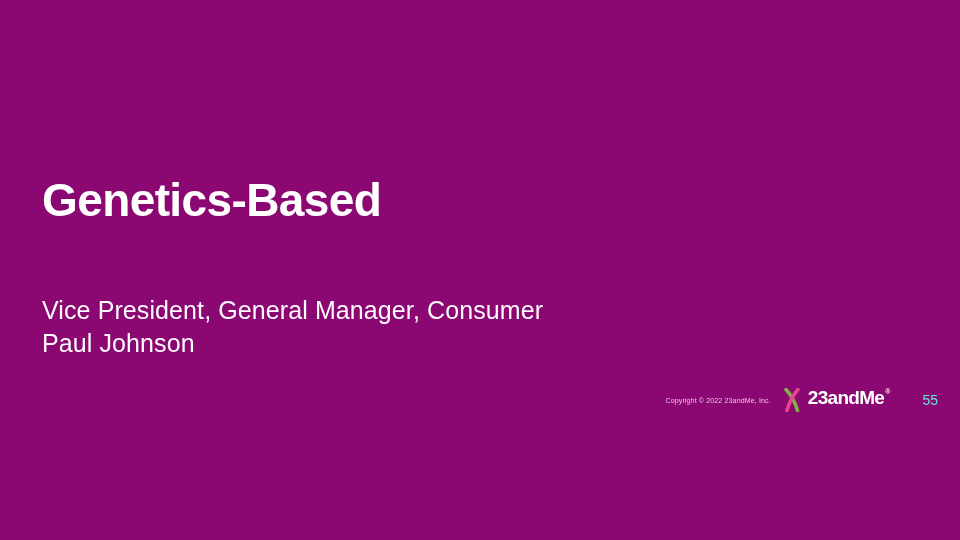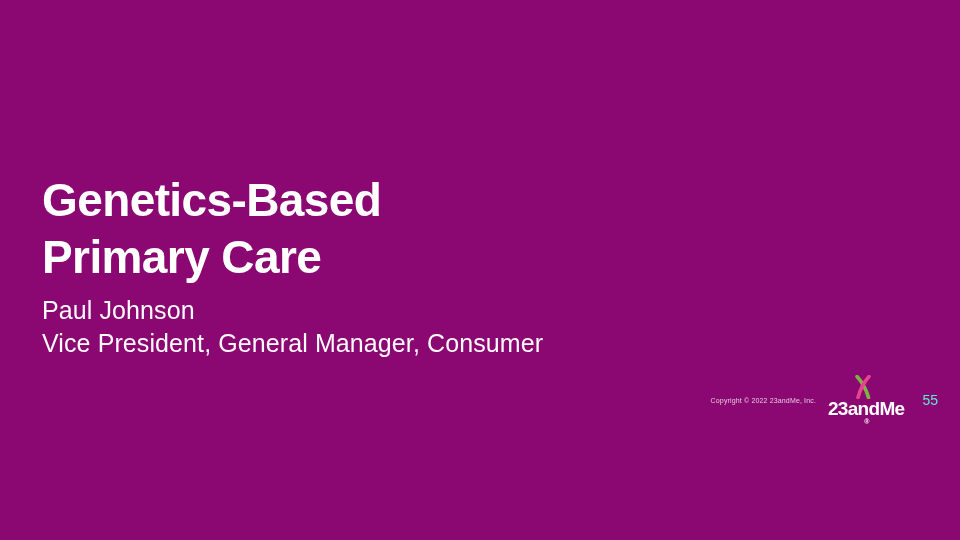--- a/index.html
+++ b/index.html
@@ -74,23 +74,22 @@
   .copyright {
     color: #e7c8df;
     font-size: 7px;
     letter-spacing: 0.15px;
     white-space: nowrap;
     margin-right: 12px;
   }
 
   .logo {
     display: flex;
-    align-items: center;
-    margin-right: 18px;
-    flex-direction: column;
+    align-items: flex-start;
+    margin-right: 32px;
   }
   .logo-mark {
     width: 22px;
     height: 24px;
     display: block;
     margin-right: 3px;
   }
   .logo-word {
     color: #ffffff;
     font-size: 19px;
@@ -114,26 +113,26 @@
     line-height: 1;
     white-space: nowrap;
   }
 </style>
 </head>
 <body>
 
 <div class="slide">
 
   <div class="title-block">
-    <h1 class="slide-title"><span>Genetics-Based</span><span class="line2">Primary Care</span></h1>
+    <h1 class="slide-title"><span>Genetics-Based</span></h1>
   </div>
 
   <div class="subtitle-block">
+    <p class="subtitle-line">Vice President, General Manager, Consumer</p>
     <p class="subtitle-line">Paul Johnson</p>
-    <p class="subtitle-line">Vice President, General Manager, Consumer</p>
   </div>
 
   <div class="footer">
 
     <span class="copyright">Copyright © 2022 23andMe, Inc.</span>
 
     <span class="logo">
       <span class="logo-mark">
         <svg width="22" height="24" viewBox="0 0 22 24" xmlns="http://www.w3.org/2000/svg">
           <path d="M3.0 1.5 C 8.5 7.5, 12.5 15.5, 14.5 22.5" stroke="#7cb342" stroke-width="3.6" fill="none" stroke-linecap="round"></path>

